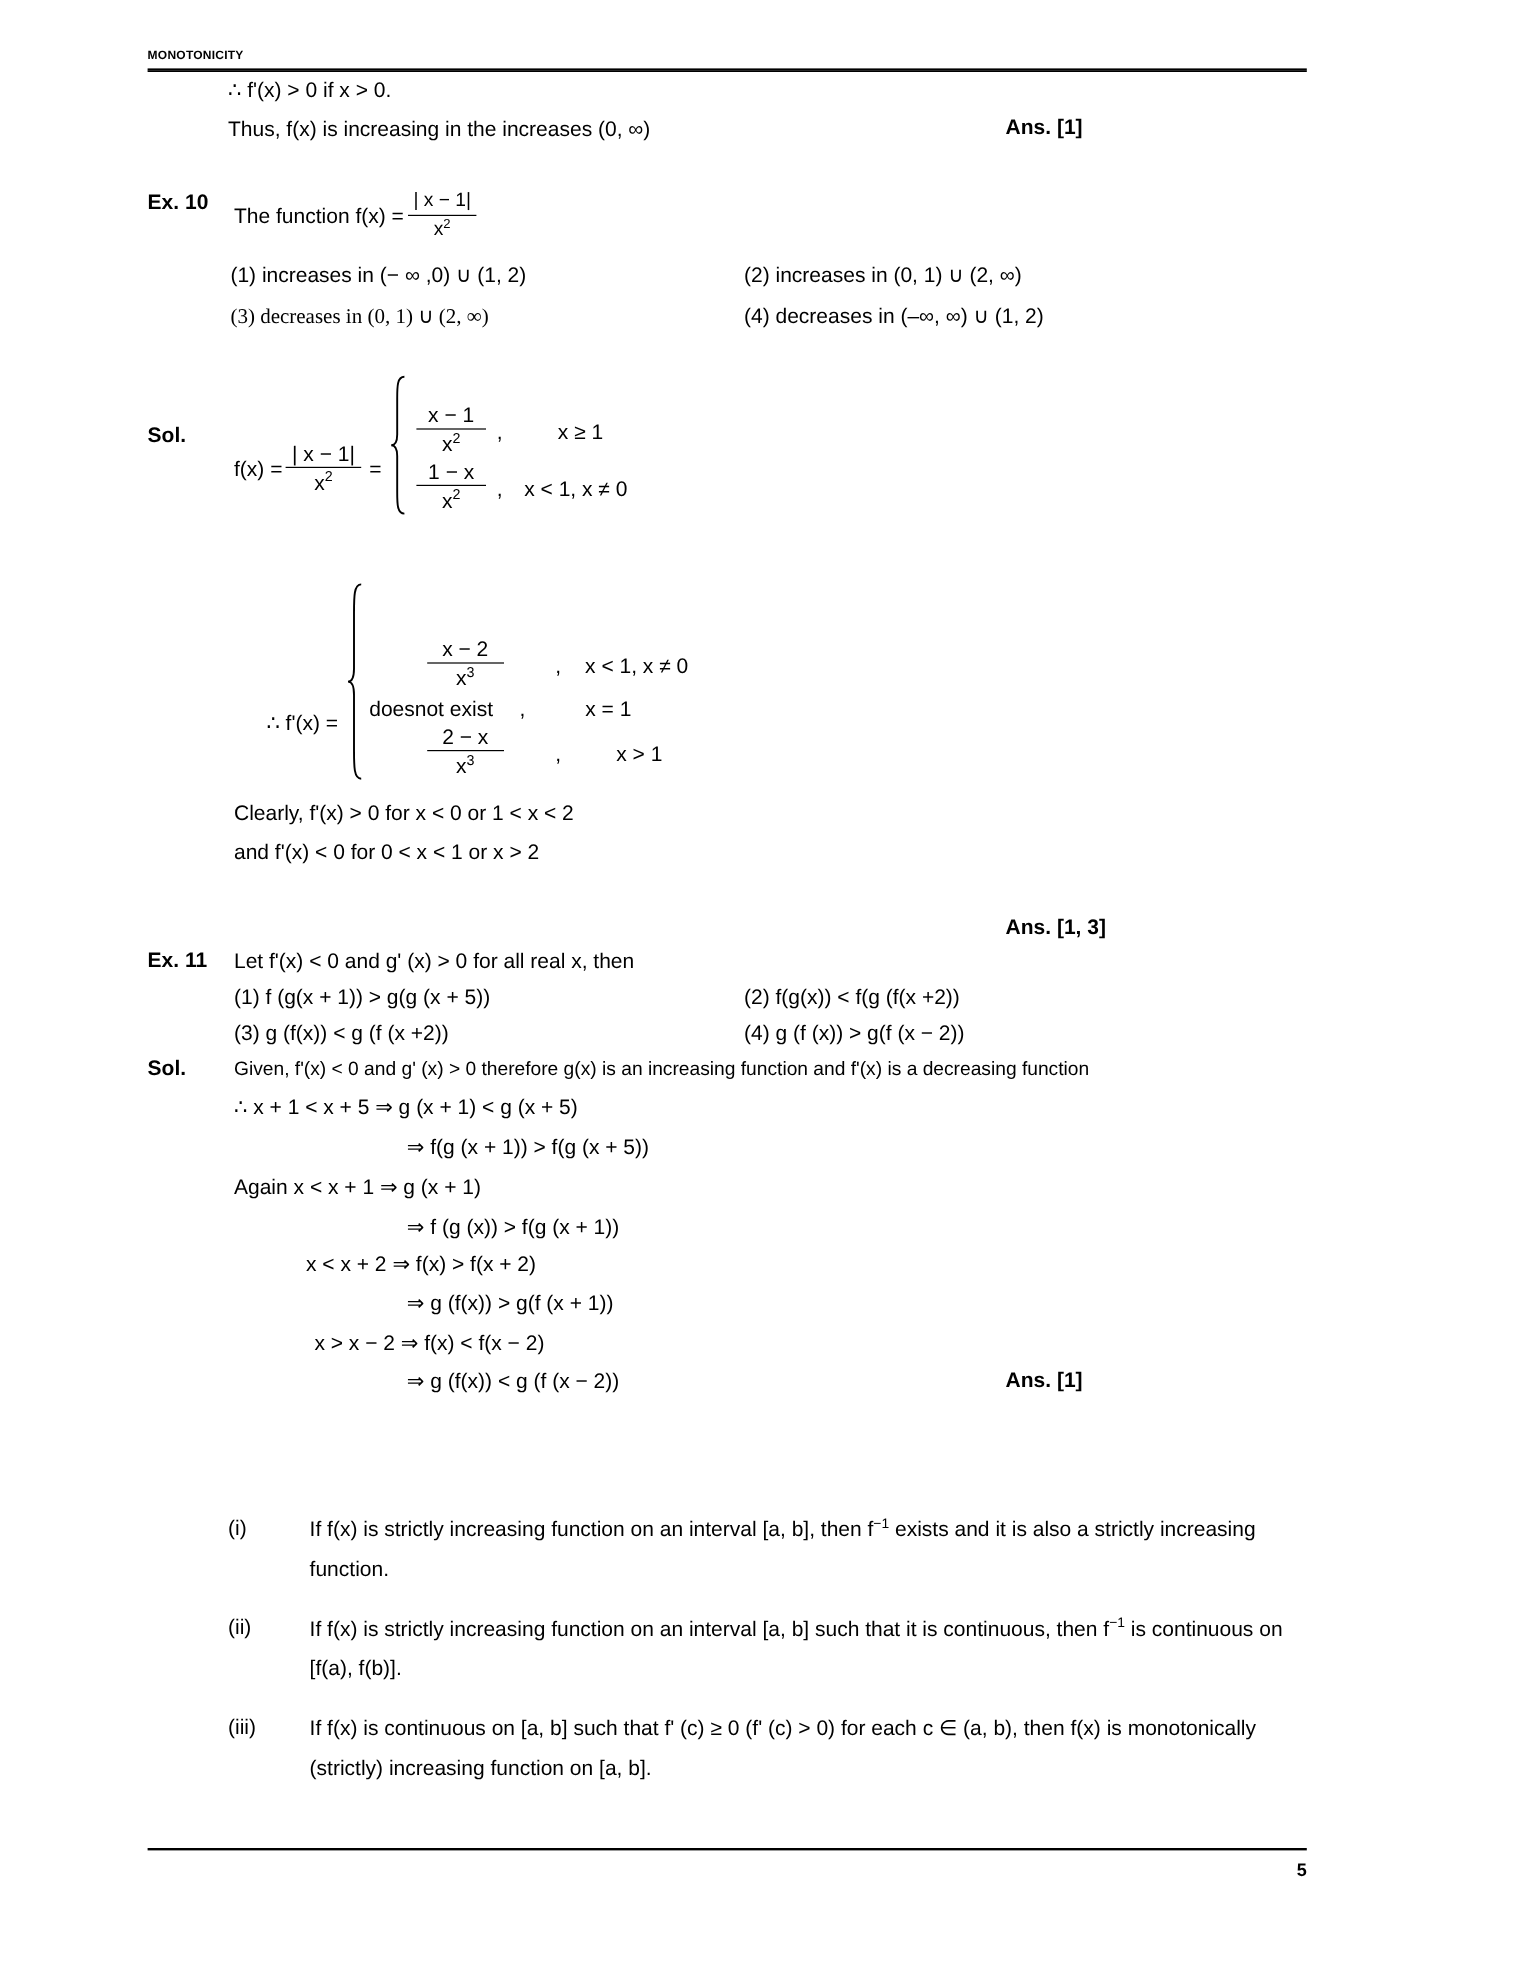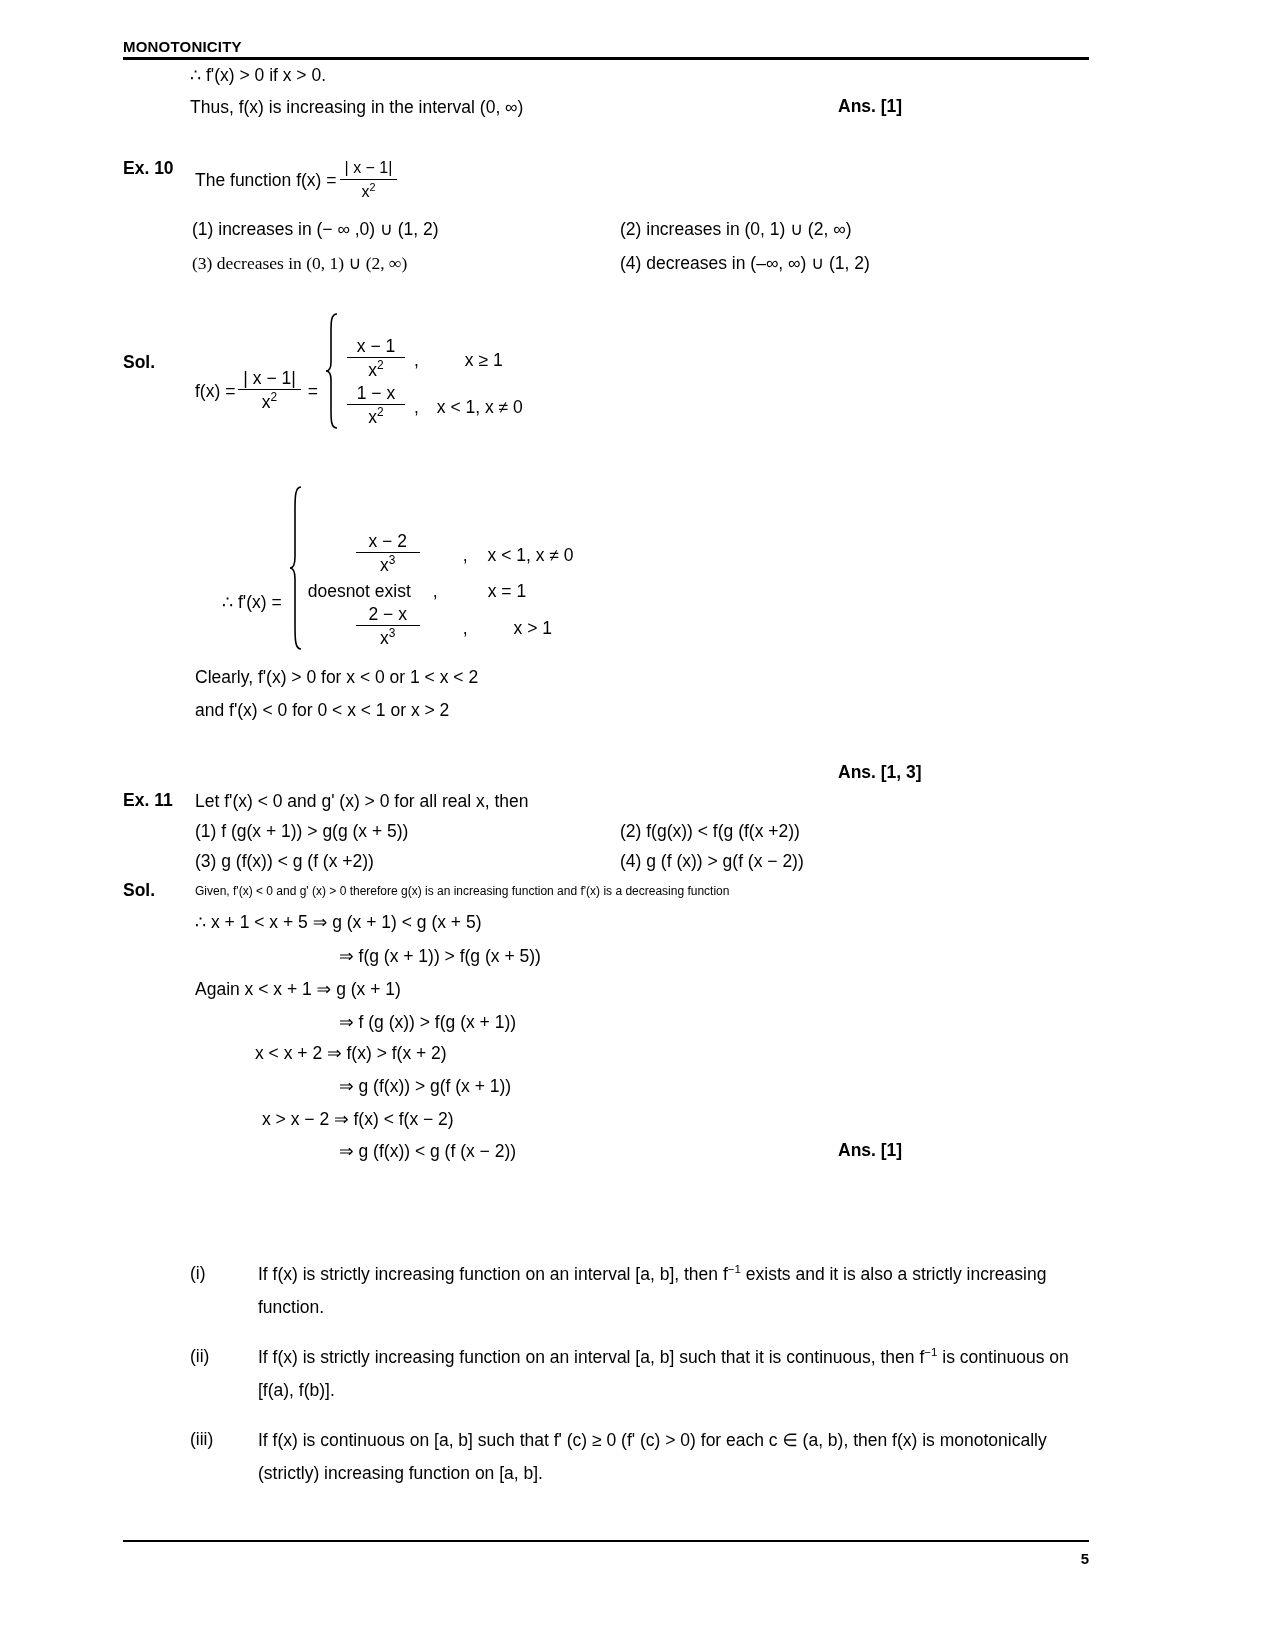--- a/index.html
+++ b/index.html
@@ -21,21 +21,21 @@
   }
 
   
   .hdr {
     position: absolute;
     left: 123px;
     top: 38px;
     width: 966px;
   }
   .hdr-title {
-    font-size: 15px;
+    font-size: 10px;
     font-weight: bold;
     letter-spacing: 0.2px;
     line-height: 17px;
   }
   .hdr-rule {
     margin-top: 2px;
     border-top: 2.2px solid #000;
     border-bottom: 1px solid #000;
     height: 3px;
   }
@@ -123,21 +123,21 @@
 
   <div class="hdr">
     <div class="hdr-title">MONOTONICITY</div>
     <div class="hdr-rule"></div>
   </div>
 
   <div class="blk" style="left:190px; top:64px;">
     <div class="t">∴ f'(x) &gt; 0 if x &gt; 0.</div>
   </div>
   <div class="blk" style="left:190px; top:96px;">
-    <div class="t">Thus, f(x) is increasing in the interval (0, ∞)</div>
+    <div class="t">Thus, f(x) is increasing in the increases (0, ∞)</div>
   </div>
   <div class="blk" style="left:838px; top:96px;">
     <div class="ans">Ans. [1]</div>
   </div>
 
   <div class="blk" style="left:123px; top:158px;">
     <span class="lbl">Ex. 10</span>
   </div>
   <div class="blk" style="left:195px; top:158px;">
     <span class="t">The function f(x) =</span><span class="frac"><span class="num">| x − 1|</span><span class="den"><span>x</span><sup class="p">2</sup></span></span>
@@ -258,21 +258,21 @@
     <div class="t">(3) g (f(x)) &lt; g (f (x +2))</div>
   </div>
   <div class="blk" style="left:620px; top:850px;">
     <div class="t">(4) g (f (x)) &gt; g(f (x − 2))</div>
   </div>
 
   <div class="blk" style="left:123px; top:880px;">
     <span class="lbl">Sol.</span>
   </div>
   <div class="blk" style="left:195px; top:880px;">
-    <div class="t" style="font-size:12px;">Given, f'(x) &lt; 0 and g' (x) &gt; 0 therefore g(x) is an increasing function and f'(x) is a decreasing function</div>
+    <div class="t" style="font-size:16px;">Given, f'(x) &lt; 0 and g' (x) &gt; 0 therefore g(x) is an increasing function and f'(x) is a decreasing function</div>
   </div>
 
   <div class="blk" style="left:195px; top:911px;">
     <div class="t">∴  x + 1 &lt; x + 5 ⇒ g (x + 1) &lt; g (x + 5)</div>
   </div>
   <div class="blk" style="left:339px; top:945px;">
     <div class="t">⇒ f(g (x + 1)) &gt; f(g (x + 5))</div>
   </div>
   <div class="blk" style="left:195px; top:978px;">
     <div class="t">Again x &lt; x + 1  ⇒ g (x + 1)</div>

